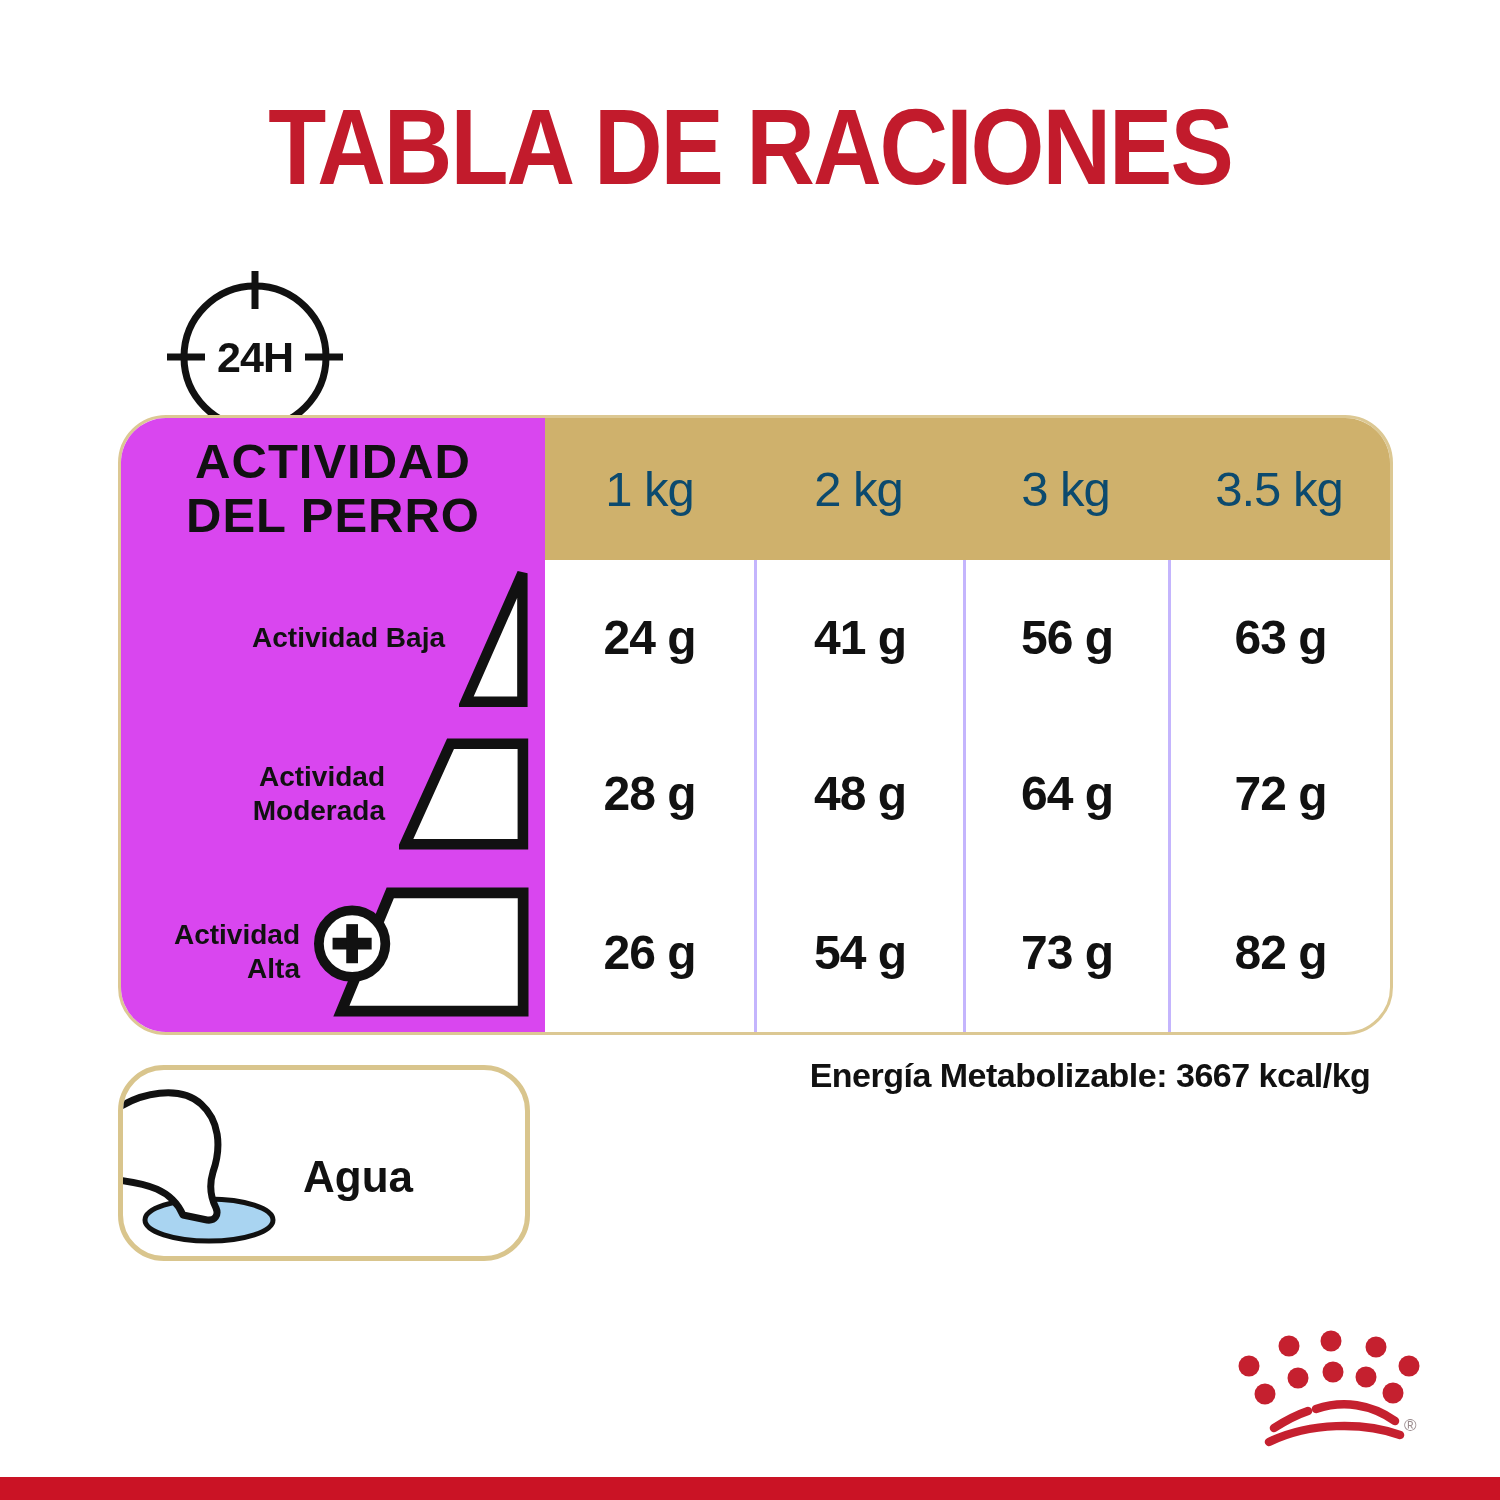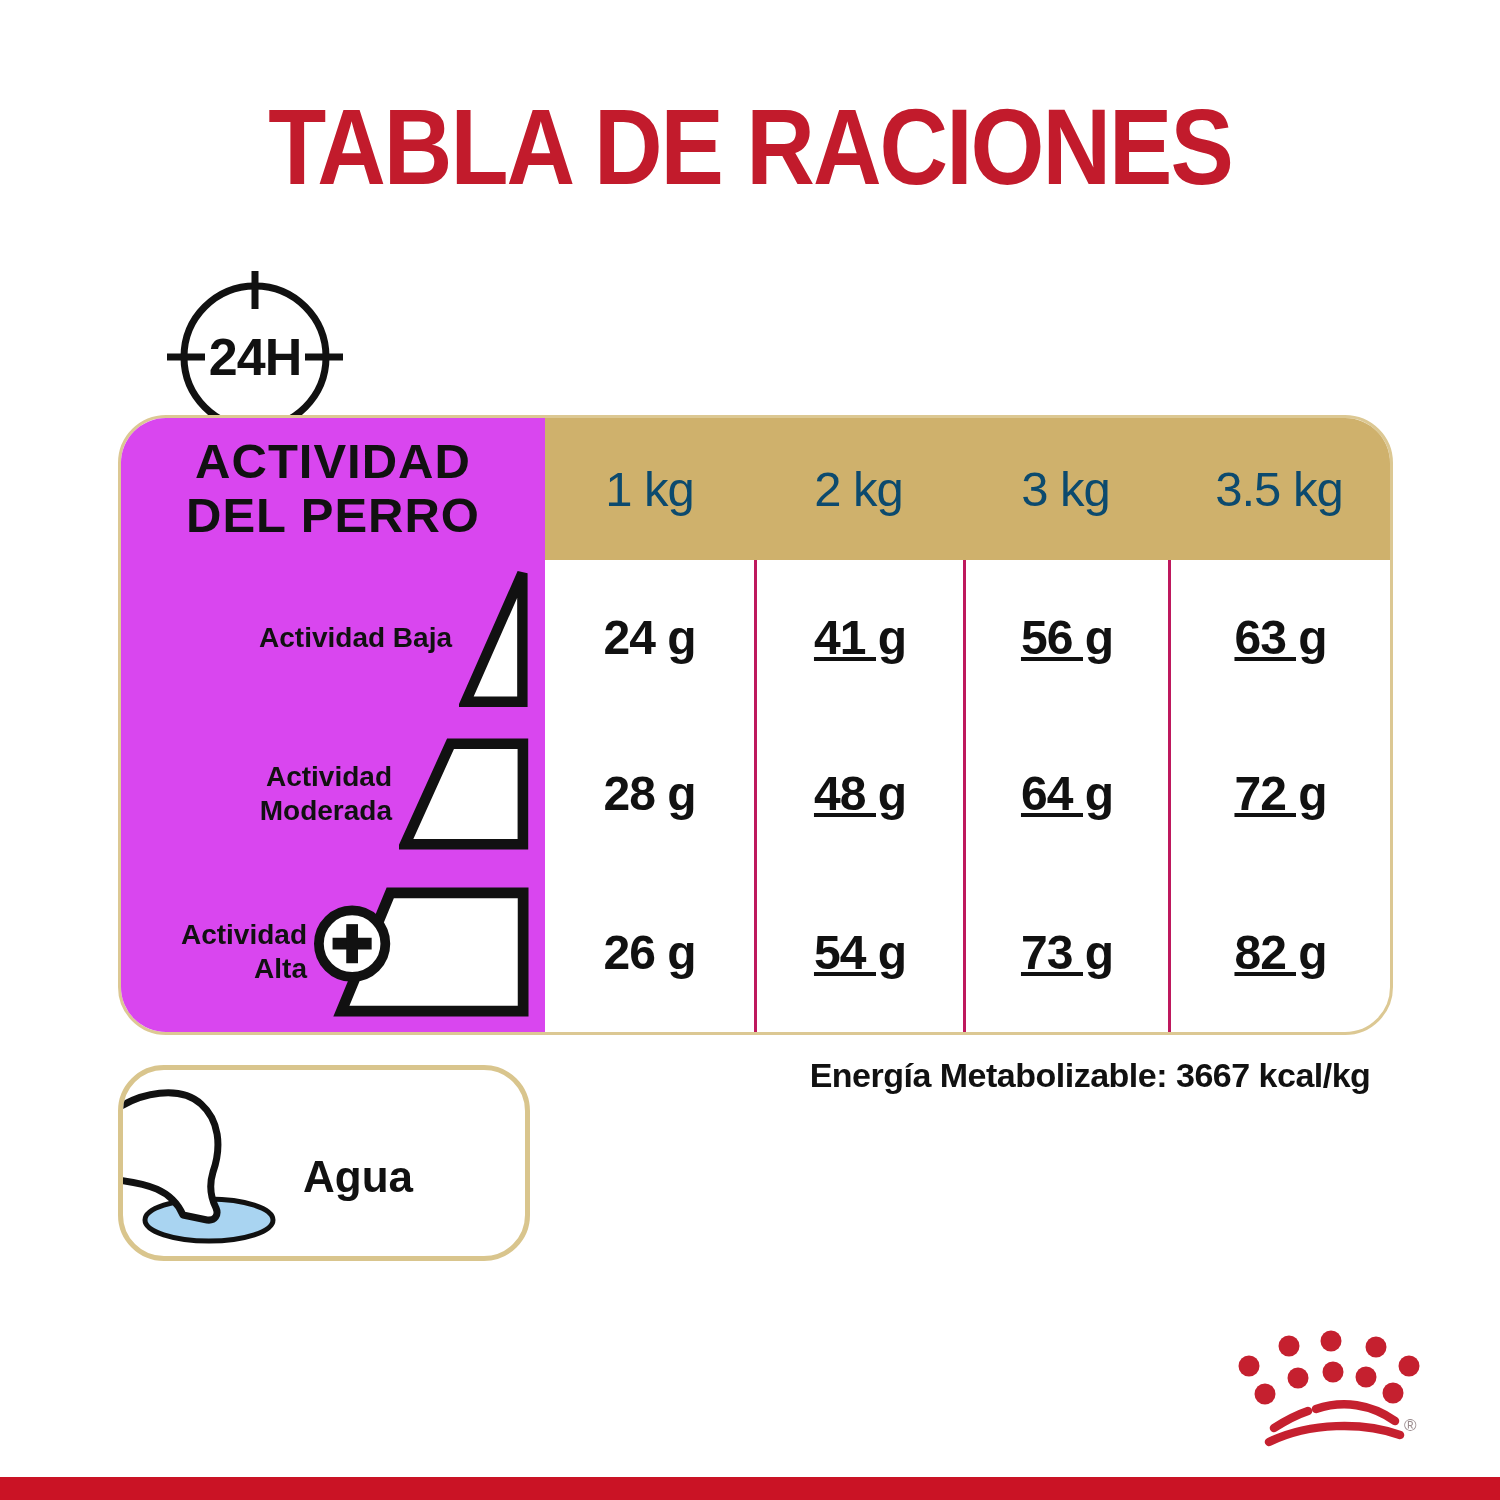--- a/index.html
+++ b/index.html
@@ -6,40 +6,40 @@
   .page{position:relative;width:1500px;height:1500px;background:#ffffff;overflow:hidden;
         font-family:"Liberation Sans", sans-serif;color:#111;}
   
   .title{position:absolute;left:0;top:86px;width:1500px;text-align:center;margin:0;
          color:#c21b2c;font-size:95px;font-weight:bold;letter-spacing:-2px;
          transform:scaleY(1.13);transform-origin:center top;white-space:nowrap;}
   
   .clock{position:absolute;left:163px;top:263px;width:184px;height:184px;z-index:1;}
   .clock svg{position:absolute;left:0;top:0;}
   .clock-label{position:absolute;left:0;top:0;width:184px;height:188px;display:flex;
-               align-items:center;justify-content:center;font-size:52px;font-weight:bold;
+               align-items:center;justify-content:center;font-size:43px;font-weight:bold;
                letter-spacing:-1px;}
   
   .rations-table{position:absolute;left:118px;top:415px;width:1275px;height:620px;
       box-sizing:border-box;border:3px solid #dcc893;border-radius:48px;overflow:hidden;
       background:#fff;display:grid;z-index:2;
       grid-template-columns:424px 209px 209px 205px auto;
       grid-template-rows:142px 155px 157px auto;}
   .cream{background:#d946ef;}
   .th{background:#cfb16c;color:#0c4a6e;font-size:49px;font-weight:normal;
       display:flex;align-items:center;justify-content:center;letter-spacing:-1px;}
   .activity-header{display:flex;flex-direction:column;align-items:center;justify-content:center;
       font-size:49px;font-weight:bold;letter-spacing:1px;line-height:1.1;text-align:center;}
-  .row-label{display:flex;align-items:center;justify-content:flex-end;gap:7px;
+  .row-label{display:flex;align-items:center;justify-content:flex-end;gap:14px;
       padding-right:16px;}
   .label-text{text-align:right;font-size:28px;font-weight:bold;line-height:1.2;letter-spacing:0;}
   .label-text span{display:block;}
   .td{display:flex;align-items:center;justify-content:center;
       font-size:48px;font-weight:bold;letter-spacing:-1px;}
-  .divided{border-left:3px solid #be185d;text-decoration:underline;}
+  .divided{border-left:3px solid #c4b5fd;}
   
   .energy{position:absolute;left:760px;top:1056px;width:660px;text-align:center;
       font-size:34px;font-weight:bold;letter-spacing:-0.5px;}
   
   .water-box{position:absolute;left:118px;top:1065px;width:412px;height:196px;
       box-sizing:border-box;border:5px solid #d9c58d;border-radius:46px;background:#fff;
       overflow:hidden;}
   .water-box svg{position:absolute;left:-4px;top:10px;}
   .water-label{position:absolute;left:180px;top:0;height:214px;display:flex;align-items:center;
       font-size:44px;font-weight:bold;}

